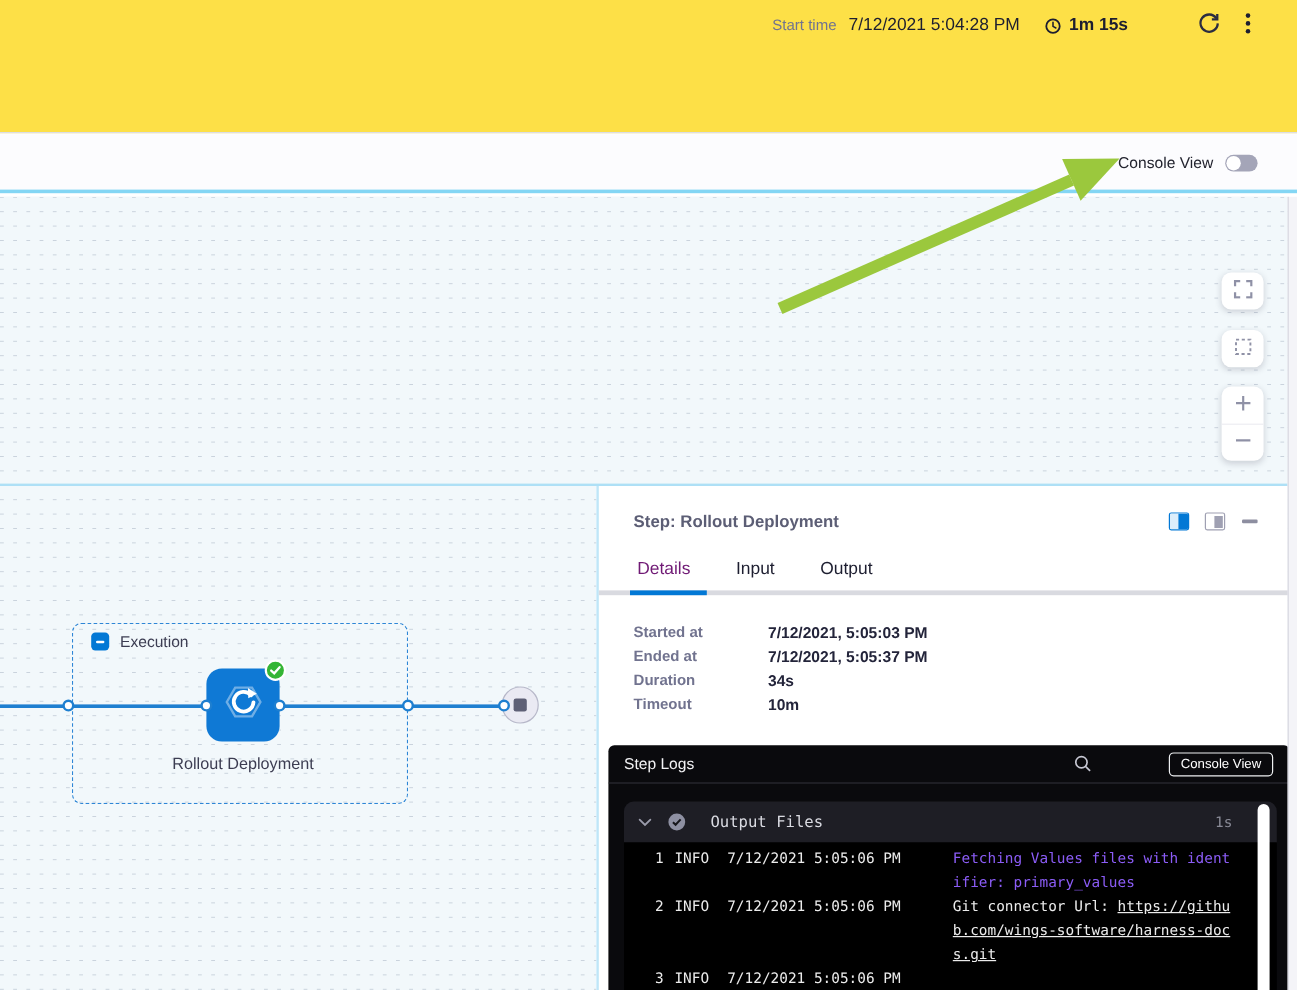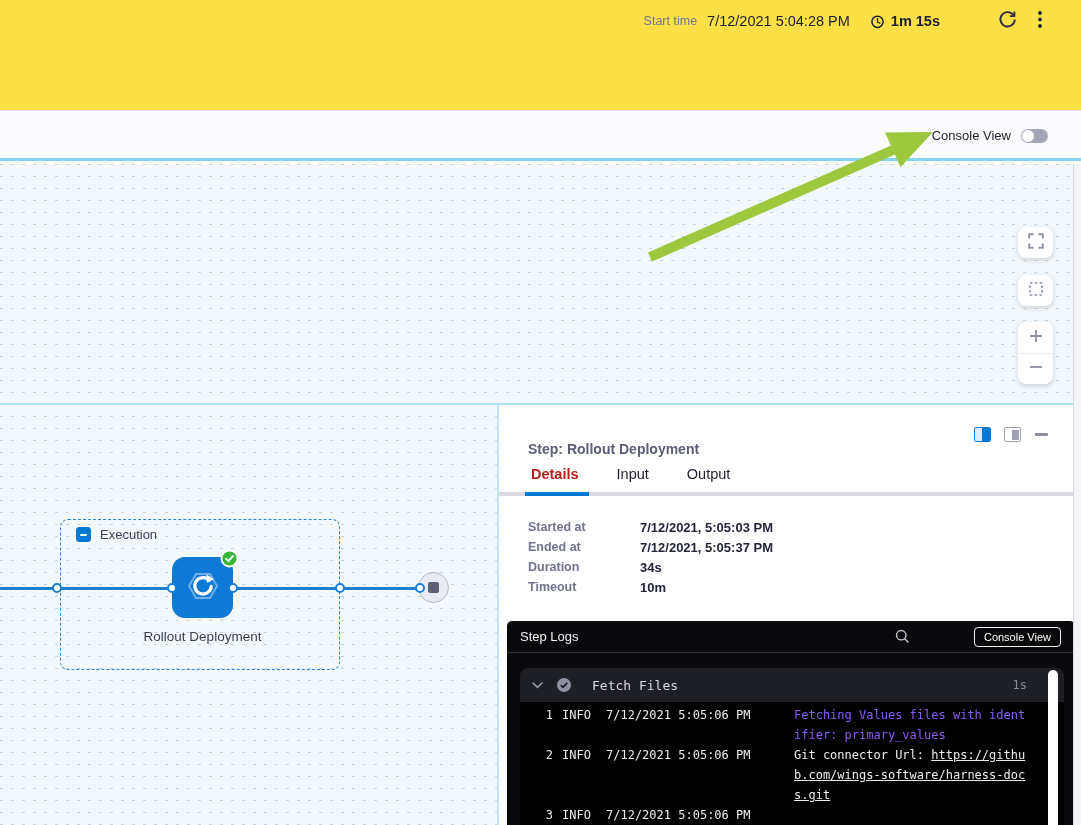--- a/index.html
+++ b/index.html
@@ -53,33 +53,33 @@
   .zoom-btn.fullscreen { top:63px; }
   .zoom-btn.fit { top:111px; }
   .zoom-stack { position:absolute; left:1018px; top:158px; width:35px; height:62px; background:#fff; border-radius:8px; box-shadow:0 2px 5px rgba(40,41,61,0.18); }
   .zoom-stack button { width:35px; height:31px; background:none; border:none; display:flex; align-items:center; justify-content:center; cursor:pointer; }
   .zoom-stack .divider { position:absolute; left:0; top:31px; width:35px; height:1px; background:#ededf2; }
 
   .arrow-annotation { position:absolute; left:596px; top:118px; width:345px; height:150px; z-index:40; pointer-events:none; }
 
   
   .details-panel { position:absolute; left:497px; top:405px; width:576px; height:420px; background:#fff; border-left:2px solid #bfe6f8; z-index:20; }
-  .panel-title { position:absolute; left:29px; top:21px; font-size:14px; font-weight:700; color:#5c5e75;margin-top:15px; }
+  .panel-title { position:absolute; left:29px; top:21px; font-size:14px; font-weight:700; color:#5c5e75; }
   .panel-icons { position:absolute; right:24px; top:22px; display:flex; align-items:center; }
   .view-icon-split { width:17px; height:15px; border:1.5px solid #0278d5; border-radius:2px; display:flex; overflow:hidden; cursor:pointer; }
   .view-icon-split .l { width:45%; background:#ddeefb; }
   .view-icon-split .r { width:55%; background:#0278d5; }
   .view-icon-bottom { margin-left:13px; width:17px; height:15px; border:1.5px solid #9fa0b2; border-radius:2px; background:#fff; padding:1.5px; display:flex; cursor:pointer; }
   .view-icon-bottom .inner { width:58%; margin-left:auto; background:#9fa0b2; }
   .minimize-btn { margin-left:14px; width:14px; height:15px; border:none; background:none; display:flex; align-items:center; cursor:pointer; }
   .minimize-btn .bar { width:13px; height:2.5px; background:#8d8ea0; border-radius:1px; }
 
   .tabs { position:absolute; left:26px; top:61px; display:flex; }
   .tab { font-size:14.5px; color:#1d1e30; padding:0 6px; margin-right:26px; cursor:pointer; }
-  .tab.active { color:#b91c1c; font-weight:700; }
+  .tab.active { color:#701a75; font-weight:400; }
   .tabs-track { position:absolute; left:0; top:87px; width:576px; height:4px; background:#d9dae0; }
   .tabs-underline { position:absolute; left:26px; top:87px; width:64px; height:4px; background:#0278d5; z-index:2; }
 
   .detail-rows { position:absolute; left:29px; top:112px; }
   .detail-row { display:flex; height:20px; align-items:center; }
   .detail-row .dl { width:112px; font-size:12.5px; font-weight:600; color:#71738f; }
   .detail-row .dv { font-size:13px; font-weight:700; color:#23243a; }
 
   
   .logs-panel { position:absolute; left:8px; top:216px; width:568px; height:204px; background:#0a0a0d; border-radius:5px 5px 0 0; overflow:hidden; }
@@ -290,21 +290,21 @@
           <svg width="11" height="7" viewBox="0 0 11 7">
               <path d="M1 1 L5.5 5.4 L10 1" stroke="#9b9cab" stroke-width="1.6" fill="none" stroke-linecap="round"></path>
             </svg>
         </span>
         <span class="chk">
           <svg width="16" height="16" viewBox="0 0 16 16">
               <circle cx="8" cy="8" r="7" fill="#8e90a2"></circle>
               <path d="M4.8 8.2 L7 10.3 L11.2 5.8" stroke="#17171c" stroke-width="1.7" fill="none"></path>
             </svg>
         </span>
-        <span class="name">Fetch Files</span>
+        <span class="name">Output Files</span>
         <span class="sec-duration">1s</span>
       </div>
 
       <div class="log-rows">
         <div class="log-row">
           <span class="num">1</span>
           <span class="lvl">INFO</span>
           <span class="time">7/12/2021 5:05:06 PM</span>
           <span class="msg bold">Fetching Values files with identifier: primary_values</span>
         </div>

